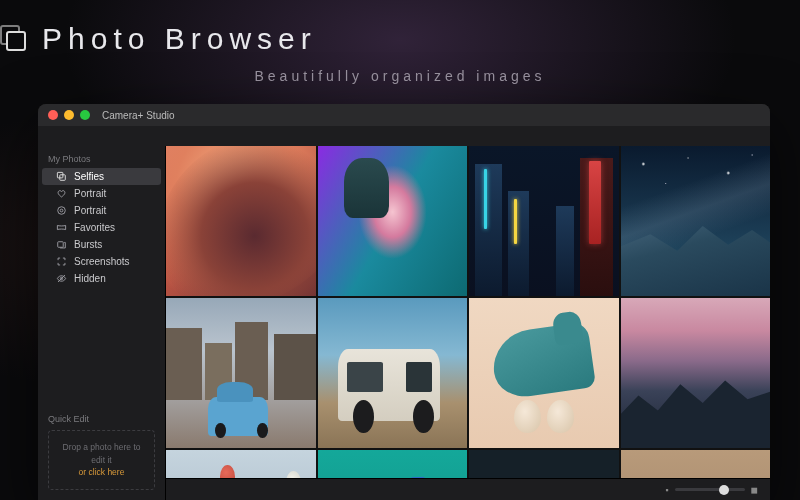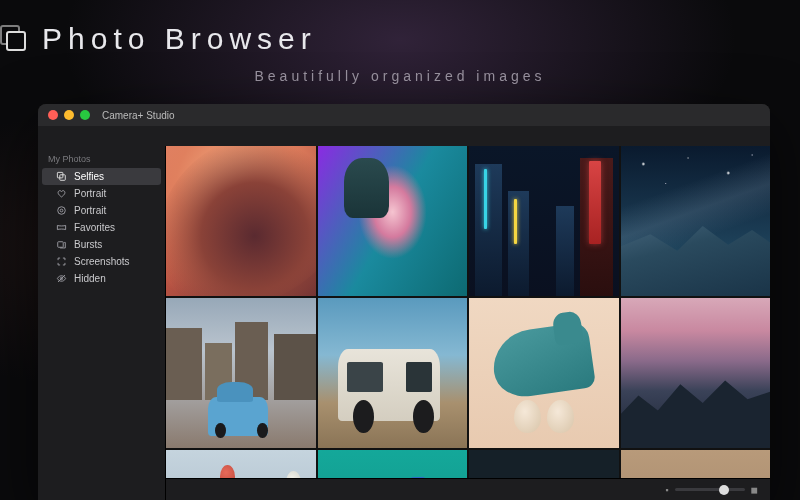--- a/index.html
+++ b/index.html
@@ -208,20 +208,27 @@
               <svg viewBox="0 0 16 16" width="11" height="11" fill="none" stroke="currentColor" stroke-width="1.4">
                 <path d="M2 8c1.5-2.8 4-4 6-4s4.5 1.2 6 4c-1.5 2.8-4 4-6 4s-4.5-1.2-6-4z"></path>
                 <circle cx="8" cy="8" r="1.8"></circle>
                 <path d="M3 13L13 3"></path>
               </svg>
             </span>
           <span>Hidden</span>
         </li>
       </ul>
       <div class="sb-spacer"></div>
+      <div class="quick-edit">
+        <div class="qe-title">Quick Edit</div>
+        <div class="qe-drop">
+          <span>Drop a photo here to edit it</span><br>
+          <span class="link">or click here</span>
+        </div>
+      </div>
     </aside>
 
     <main class="main">
       <div class="grid">
         <div class="thumb">
             <div class="t1"></div>
           </div>
         <div class="thumb">
             <div class="t2"></div>
           </div>

